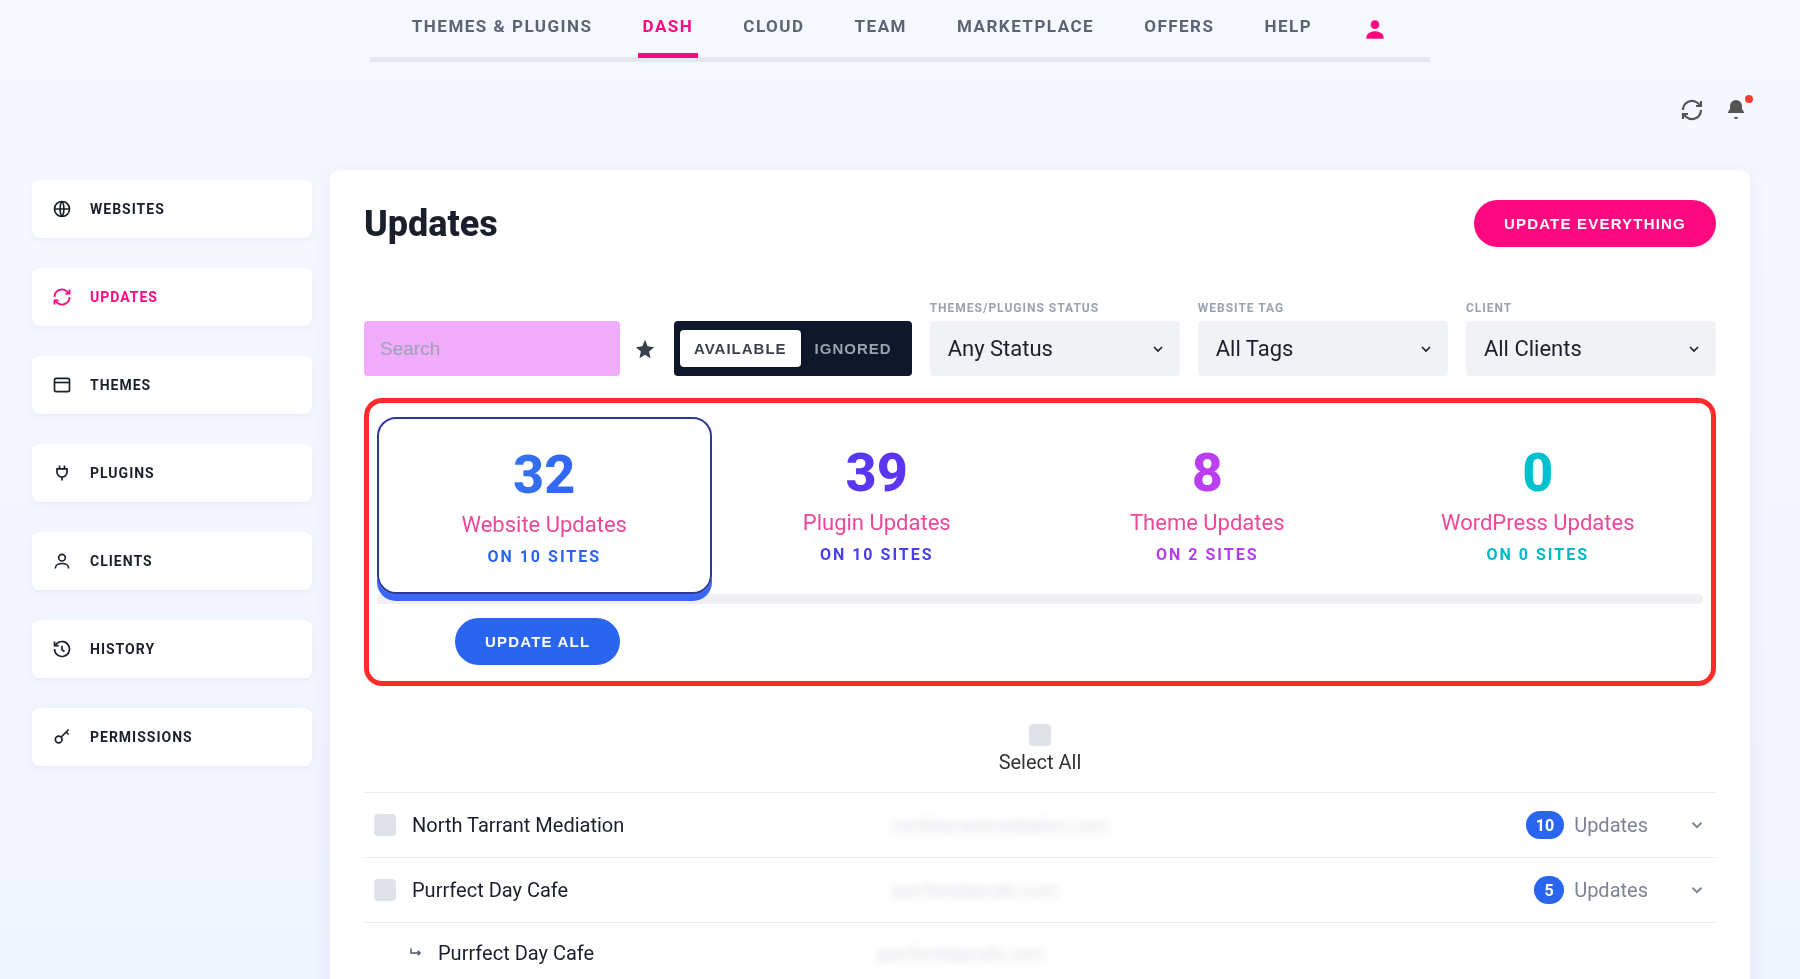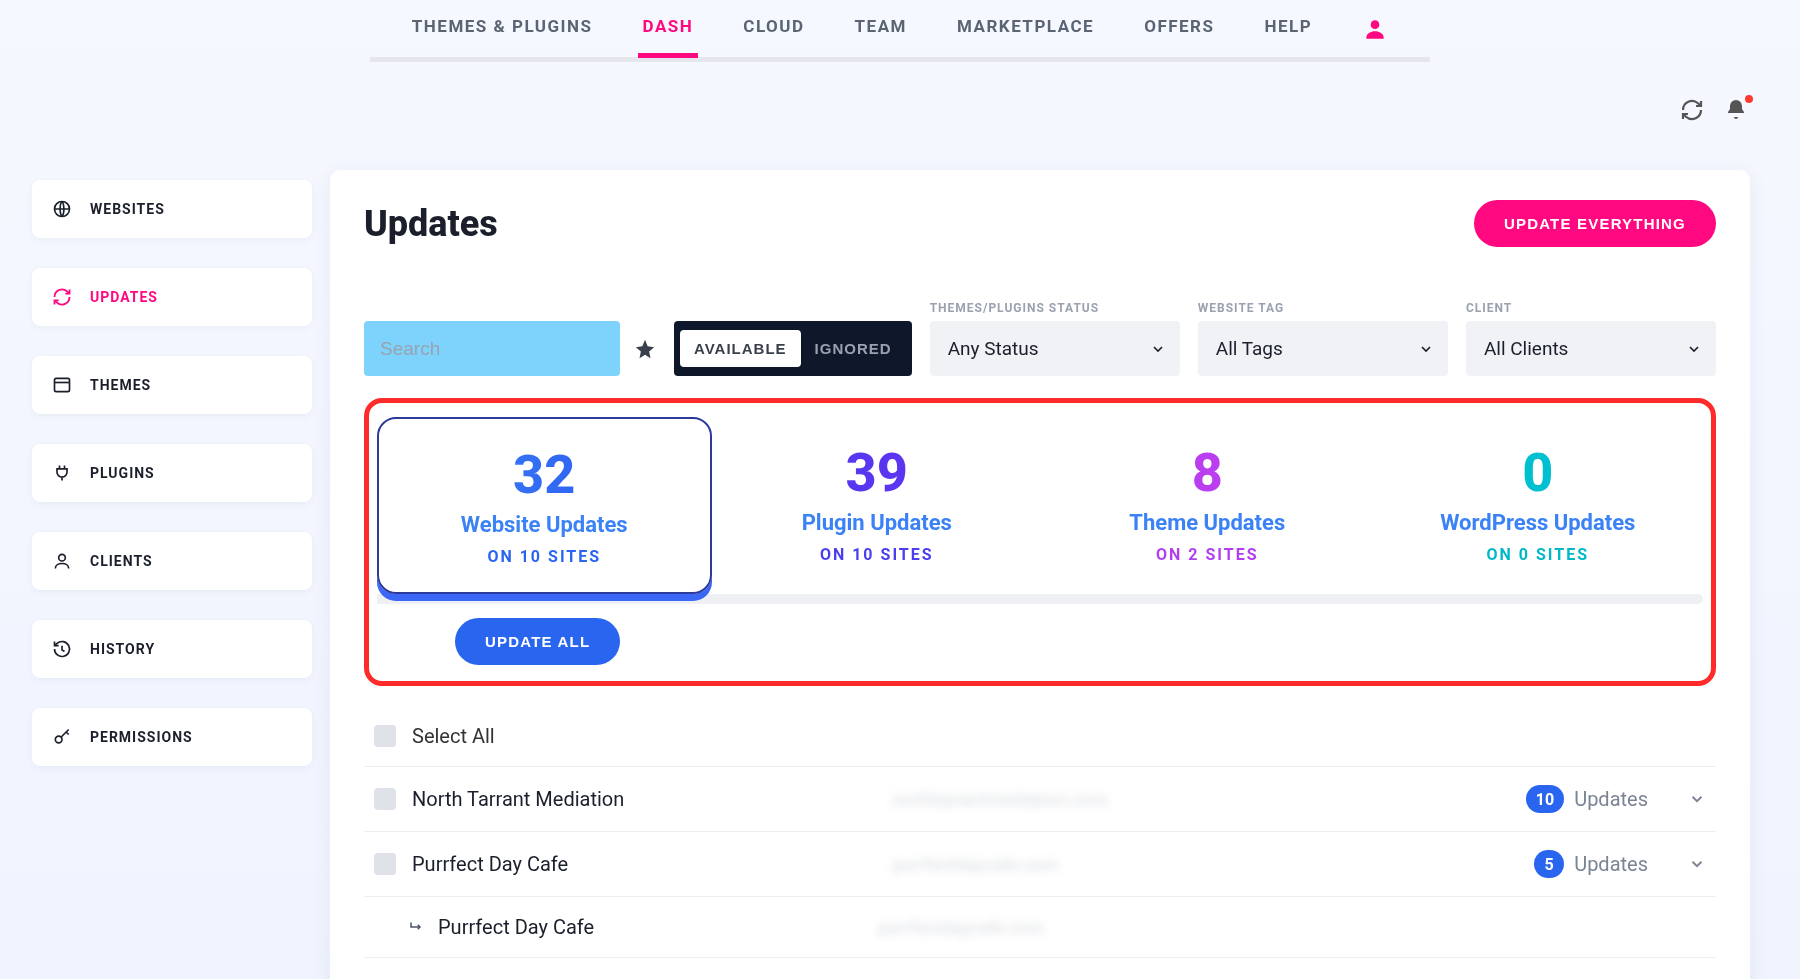--- a/index.html
+++ b/index.html
@@ -130,21 +130,21 @@
     align-items:flex-end;
     gap: 18px;
     margin-bottom: 22px;
   }
   .search-wrap{
     display:flex; align-items:center; gap:14px;
   }
   .search-input{
     width: 256px;
     height: 55px;
-    background:#7dd3fc;
+    background:#f0abfc;
     border:none;
     border-radius:4px;
     padding: 0 16px;
     font-size:19px;
     color:#333;
   }
   .search-input::placeholder{ color:#9aa2af; }
   .star-btn{ width:22px; height:22px; color:#3a3f4c; cursor:pointer; }
 
   .seg-wrap{
@@ -170,21 +170,21 @@
   .seg-btn.active{ background:#fff; color:#3a3f4c; box-shadow:0 1px 3px rgba(0,0,0,0.08); }
 
   .filter-block{ display:flex; flex-direction:column; gap:6px; flex:1;}
   .filter-label{ font-size:12px; font-weight:700; letter-spacing:1px; color:#9aa2af; }
   .select{
     background:#f0f2f5;
     border:none;
     border-radius:4px;
     height:55px;
     padding: 0 40px 0 18px;
-    font-size:19px;
+    font-size:22px;
     color:#1a1f2b;
     position:relative;
     display:flex;
     align-items:center;
     cursor:pointer;
   }
   .select .chev{
     position:absolute; right:14px; top:50%; transform:translateY(-50%);
     color:#1a1f2b;
   }
@@ -209,21 +209,21 @@
   }
   .stat-card.active{
     border: 2px solid #2b3a9b;
     border-radius: 19px;
     box-shadow: 0 7px 0 0 #3b66f6;
   }
   .stat-card .num{
     font-size:54px;
     font-weight:800;
   }
-  .stat-card .title{ font-size:22px; font-weight:700; color:#3b82f6; margin-top:6px;}
+  .stat-card .title{ font-size:22px; font-weight:400; color:#ec4899; margin-top:6px;}
   .stat-card .sub{ font-size:16px; font-weight:700; letter-spacing:2px; margin-top:10px;}
   .stat-card.blue .num{ background: linear-gradient(90deg,#3b8af6,#2a4df0); -webkit-background-clip:text; color:transparent;}
   .stat-card.blue .sub{ color:#2a65f0;}
   .stat-card.indigo .num{ background: linear-gradient(90deg,#4a3ef0,#6a2ef0); -webkit-background-clip:text; color:transparent;}
   .stat-card.indigo .sub{ color:#4a3ef0;}
   .stat-card.purple .num{ background: linear-gradient(90deg,#b23ef0,#c23ef0); -webkit-background-clip:text; color:transparent;}
   .stat-card.purple .sub{ color:#b23ef0;}
   .stat-card.teal .num{ background: linear-gradient(90deg,#00b8c8,#00c8d8); -webkit-background-clip:text; color:transparent;}
   .stat-card.teal .sub{ color:#00b8c8;}
   .stat-subbar{
@@ -246,23 +246,24 @@
     font-size:15px;
     font-weight:700;
     letter-spacing:1.2px;
     cursor:pointer;
   }
 
   
   .list-head{
     display:flex;
     align-items:center;
-    gap:16px;
+    gap:4px;
     padding: 18px 10px;
     border-bottom:1px solid #eceef2;
+    flex-direction:column;
   }
   .list-head .chk{ width:22px; height:22px; background:#dfe3e9; border-radius:4px;}
   .list-head .lbl{ font-size:20px; color:#333; }
   .row{
     display:flex;
     align-items:center;
     padding: 18px 10px;
     border-bottom:1px solid #eceef2;
   }
   .row .chk{ width:22px; height:22px; background:#dfe3e9; border-radius:4px; margin-right:16px;}

